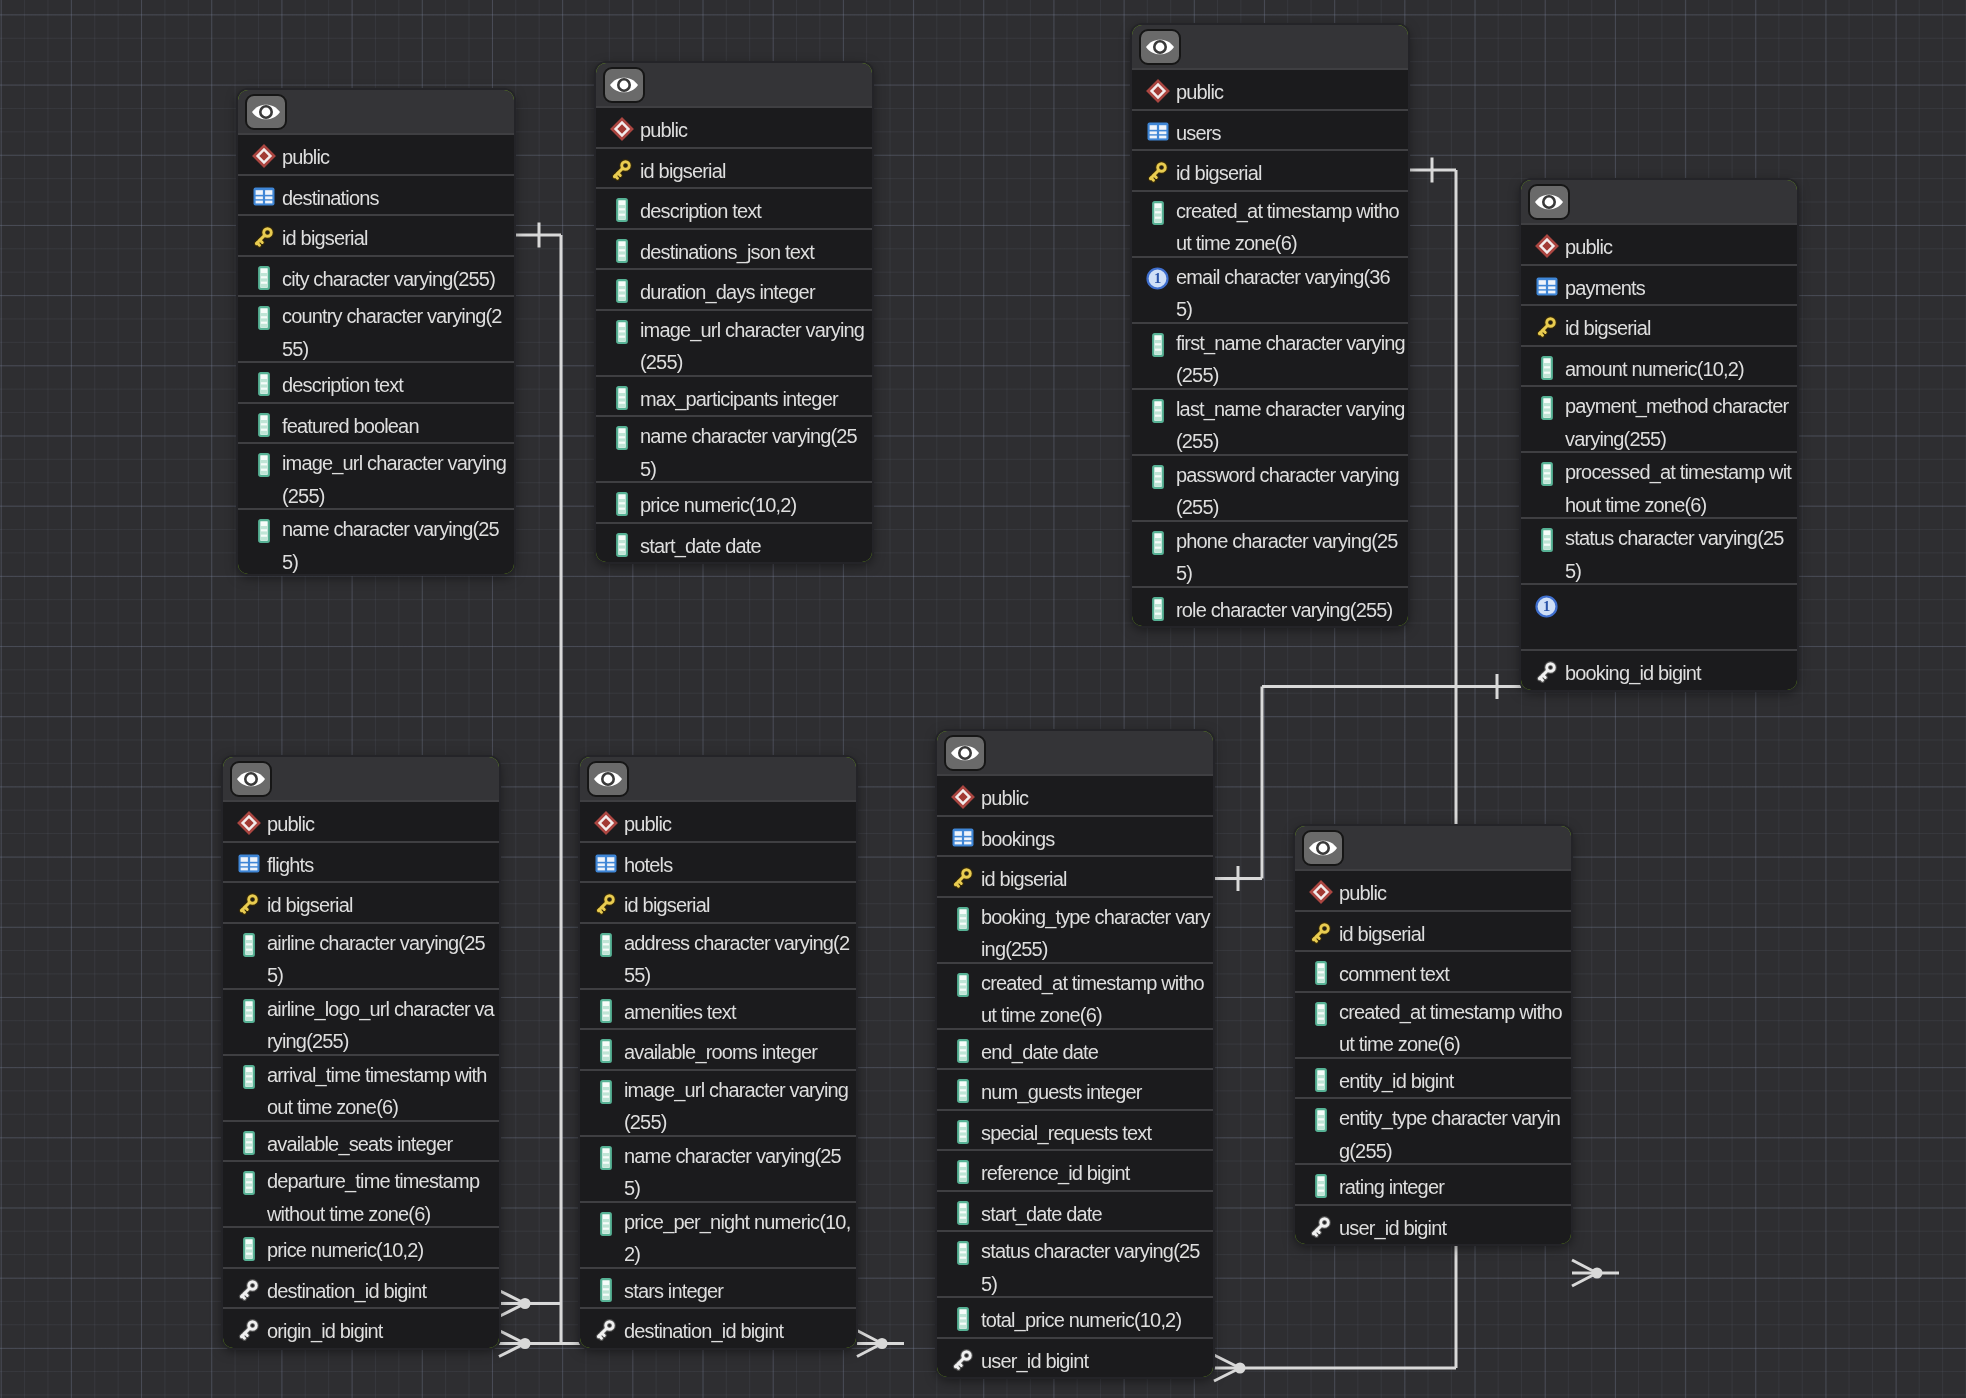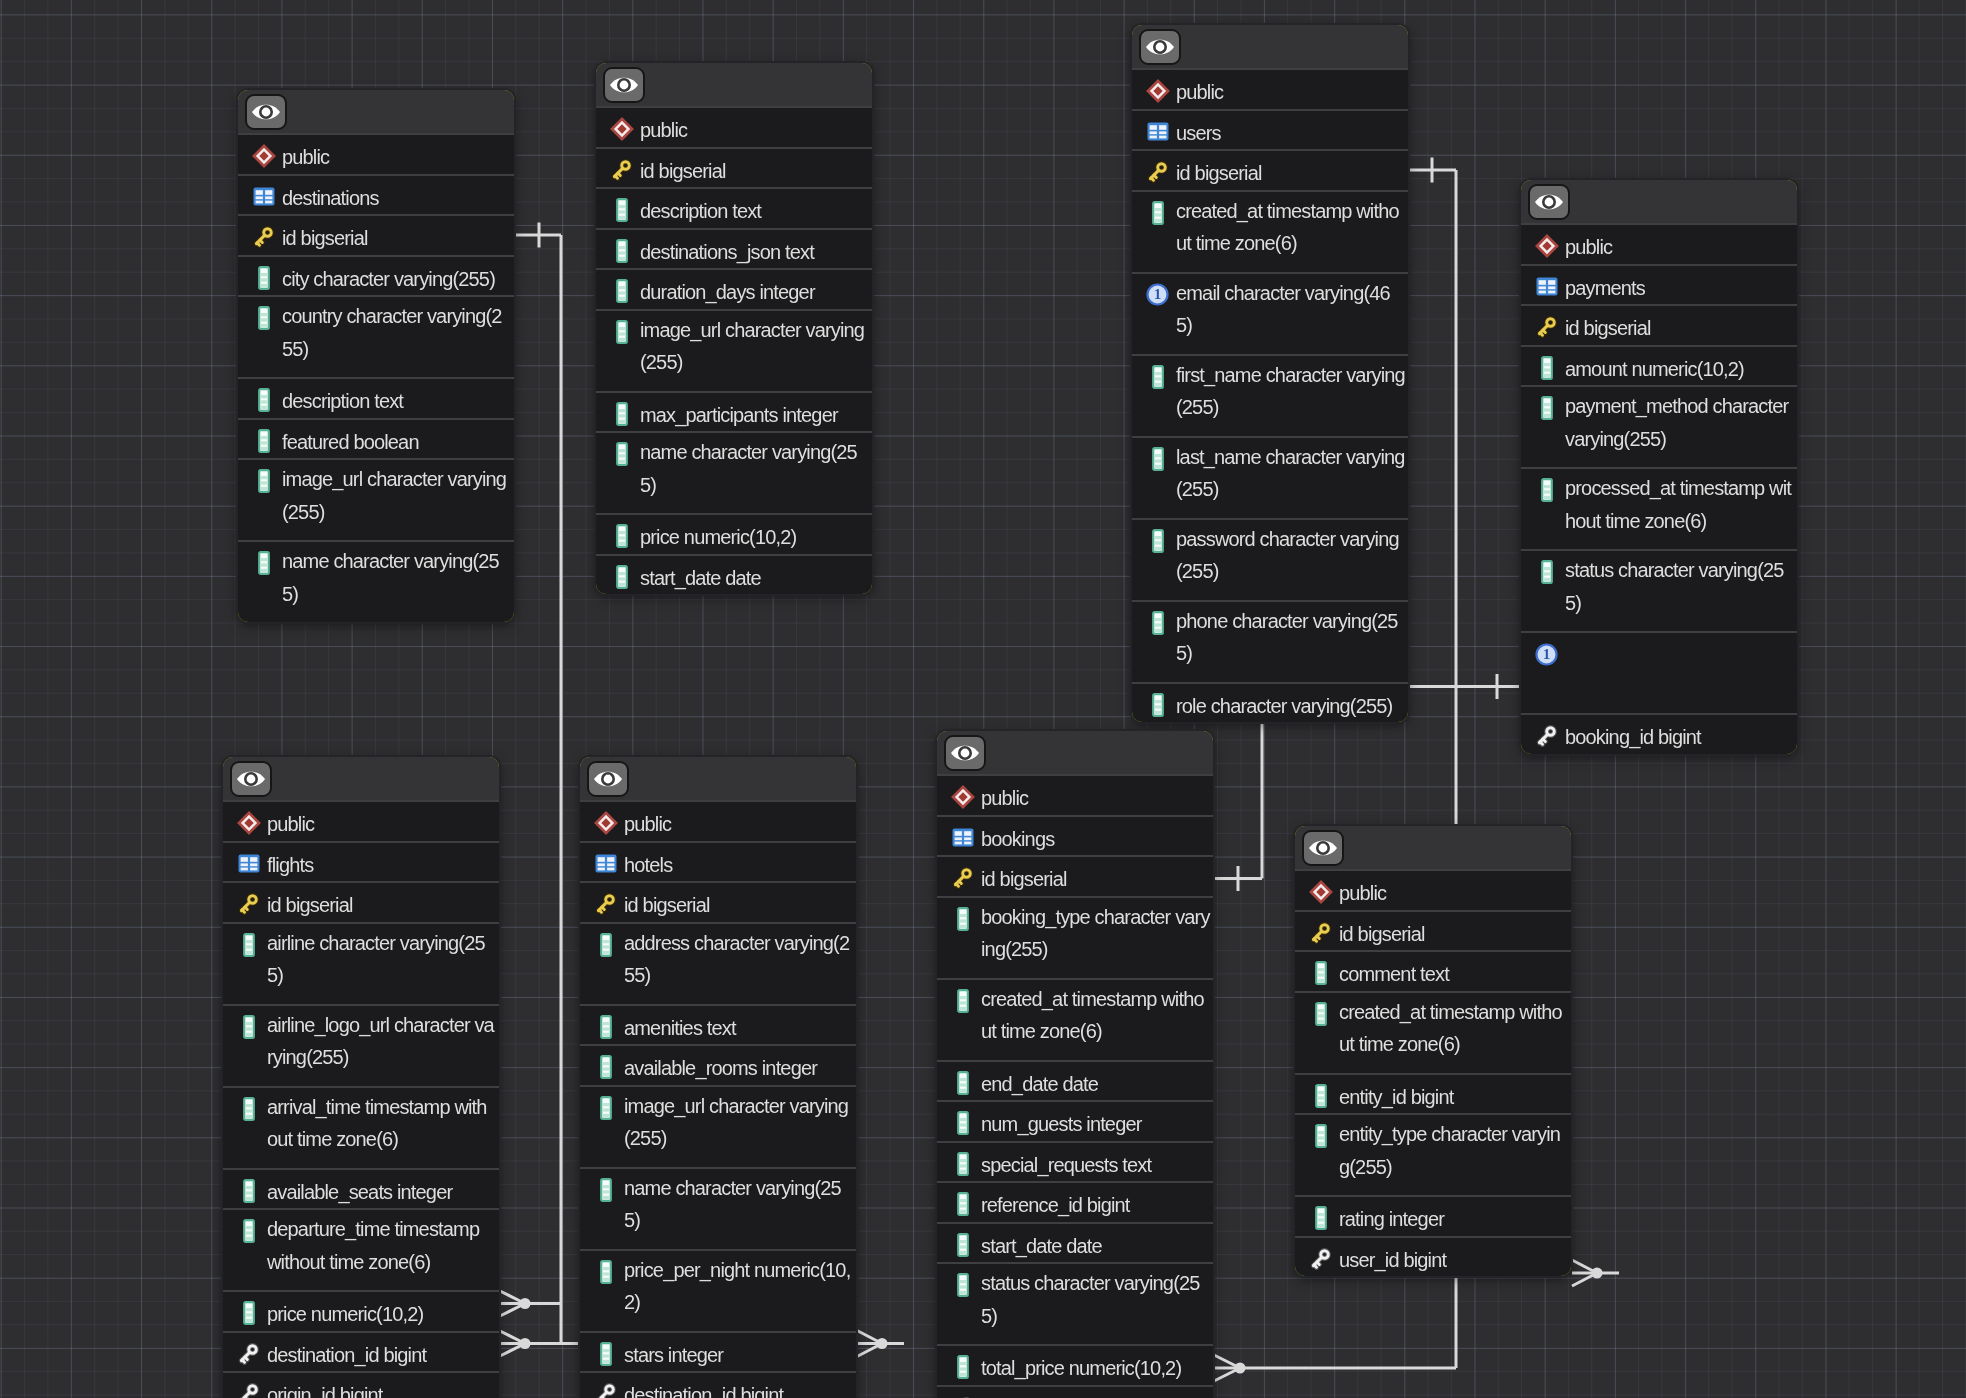--- a/index.html
+++ b/index.html
@@ -17,21 +17,21 @@
 #wires{position:absolute;left:0;top:0;z-index:1}
 .tbl{position:absolute;width:276px;z-index:2;transform:translateZ(0);background:#84cc16;border-radius:10px;
  box-shadow:0 0 0 2px #242428, 0 3px 12px rgba(0,0,0,0.5);overflow:hidden}
 .hd{height:45px;background:#343437;border-bottom:2px solid #3f3f42;position:relative}
 .eyebtn{position:absolute;left:7px;top:4px;width:42px;height:36px;background:#6a6a6a;
  border:2.5px solid #161616;border-radius:9px;display:flex;align-items:center;justify-content:center}
 .r{position:relative;background:#1b1b1d}
 .r + .r{border-top:2px solid #3f3f42}
 .r.s{height:40.5px}
 .tbl .r:nth-child(2){height:38.5px}
-.r.d{height:82px}
+.r.d{height:66px}
 .ic{position:absolute;left:13px;top:2px;width:25px;height:38.5px;display:flex;align-items:center;justify-content:center}
 .tx{margin-left:44px;color:#dedede;font-size:20px;letter-spacing:-0.84px;position:relative;top:3px}
 .s .tx .ln{line-height:38.5px;white-space:nowrap}
 .d .tx{padding-top:0px}
 .d .tx .ln{line-height:32.8px;white-space:nowrap}
 </style></head>
 <body>
 <svg id="wires" width="1966" height="1398" viewBox="0 0 1966 1398">
     <line x1="514" y1="235" x2="561" y2="235" stroke="#d9d9d9" stroke-width="3"></line>
     <line x1="539" y1="222.5" x2="539" y2="247.5" stroke="#d9d9d9" stroke-width="3"></line>
@@ -429,21 +429,21 @@
       </div>
     </div>
     <div class="r d">
       <span class="ic">
         <svg class="ig" width="23" height="23" viewBox="0 0 23 23">
           <circle cx="11.5" cy="11.5" r="10" fill="#cfdff7" stroke="#3f6fce" stroke-width="2.2"></circle>
           <text x="11.7" y="16.4" font-family="Liberation Serif" font-size="14.5" font-weight="bold" fill="#2a53a9" text-anchor="middle">1</text>
         </svg>
       </span>
       <div class="tx">
-        <div class="ln">email character varying(46</div>
+        <div class="ln">email character varying(36</div>
         <div class="ln">5)</div>
       </div>
     </div>
     <div class="r d">
       <span class="ic">
         <svg class="ig" width="12" height="24" viewBox="0 0 12 24">
           <rect x="1.2" y="1.2" width="9.6" height="21.6" rx="1.4" fill="#f6fcf9" stroke="#57b295" stroke-width="2.2"></rect>
           <rect x="2.4" y="7.0" width="7.2" height="3.2" fill="#bfe5d6"></rect>
           <rect x="2.4" y="12.4" width="7.2" height="3.2" fill="#bfe5d6"></rect>
           <rect x="2.4" y="17.8" width="7.2" height="3.2" fill="#bfe5d6"></rect>

